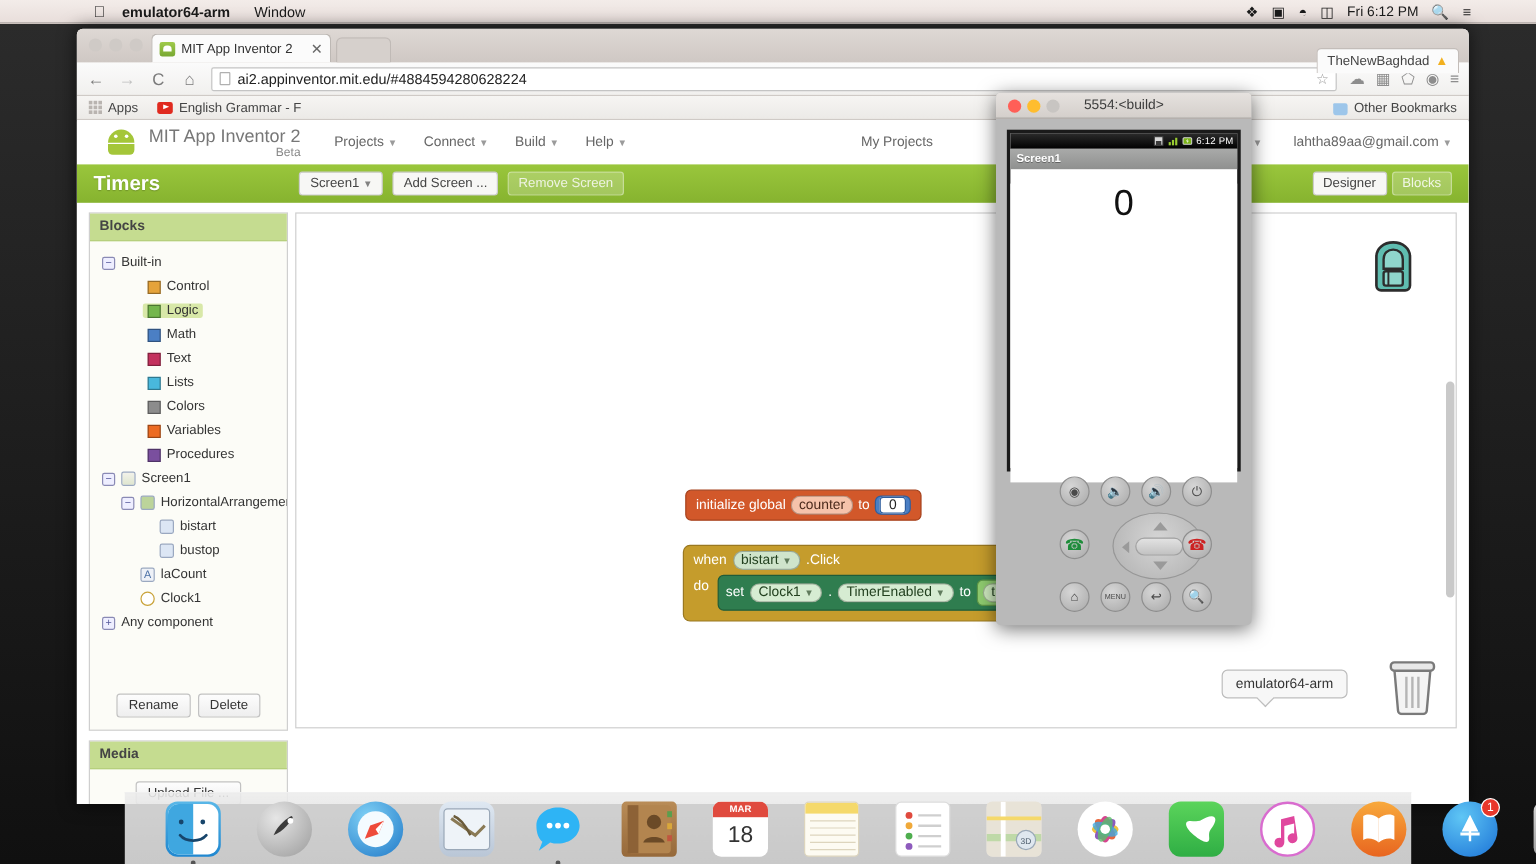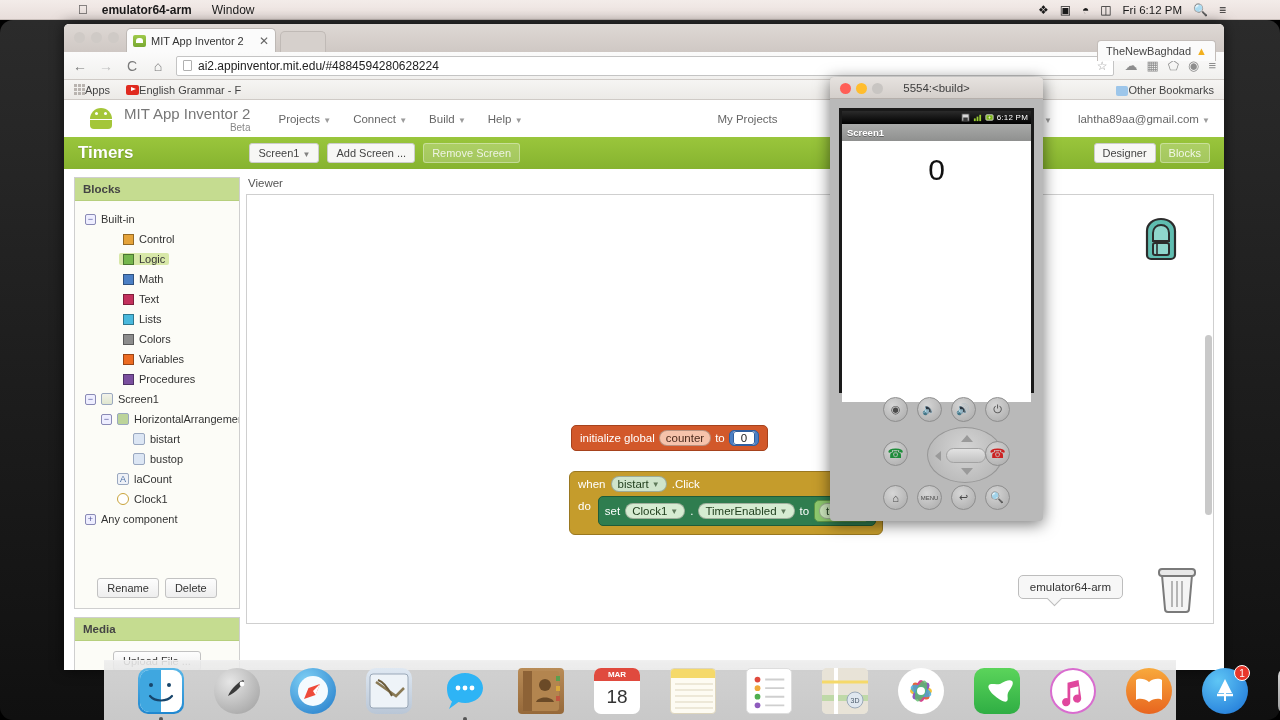--- a/index.html
+++ b/index.html
@@ -23,21 +23,20 @@
   #macmenu .mi{ margin-right:20px; }
   #macmenu .mi.bold{ font-weight:bold; }
   #macmenu .right{ margin-left:auto; display:flex; align-items:center; gap:11px; padding-right:46px;}
   #macmenu .right .ic{ font-size:12px; line-height:1; display:inline-block;}
   #macmenu .clock{ font-size:11.5px; }
 
   
   #desktop{
     position:absolute; left:0; top:20px; width:1280px; height:700px;
     background:linear-gradient(#2b2b2b,#101010);
-    border-radius:13px;
   }
 
   
   #chrome{
     position:absolute; left:64px; top:4px; width:1160px; height:646px;
     background:#fff; border-radius:5px 5px 0 0;
     box-shadow:0 0 14px rgba(0,0,0,.6);
     overflow:hidden;
   }
   #tabstrip{
@@ -75,21 +74,21 @@
   #omnibox{
     flex:1; height:20px; background:#fff; border:1px solid #c4c4c4; border-radius:2px;
     display:flex; align-items:center; padding:0 6px; gap:6px; font-size:12px; color:#222;
   }
   #omnibox .page{width:9px;height:11px;background:#fff;border:1px solid #b0b0b0;border-radius:1px;display:inline-block;}
   .navright{ display:flex; align-items:center; gap:9px; color:#8d8d8d; font-size:13px;}
   #bookmarks{
     height:20px; background:linear-gradient(#f6f5f3,#eceae7); border-bottom:1px solid #cfcac6;
     display:flex; align-items:center; padding:0 10px; gap:16px; font-size:11px; color:#444;
   }
-  .bm{ display:flex;align-items:center;}
+  .bm{ display:flex;align-items:center;gap:5px;}
   .grid9{ display:grid;grid-template-columns:repeat(3,3px);grid-template-rows:repeat(3,3px);gap:1px;}
   .grid9 i{background:#b9b4b0;display:block;width:3px;height:3px;}
   .yt{width:13px;height:10px;background:#e02a1f;border-radius:2px;position:relative;}
   .yt::after{content:"";position:absolute;left:5px;top:2.5px;border-left:5px solid #fff;border-top:2.5px solid transparent;border-bottom:2.5px solid transparent;}
   .folder{width:12px;height:10px;background:#9dc6ea;border-radius:1px 2px 2px 2px;}
   #bookmarks .right{margin-left:auto;align-items:flex-end;}
 
   
   #page{ position:absolute; left:0; top:77px; width:1160px; height:569px; background:#fff; overflow:hidden;}
   #ai2head{ height:36px; display:flex; align-items:center; padding:0 14px; background:#fff;}
@@ -430,21 +429,20 @@
 
           <div class="panel" id="mediapanel">
             <div class="panelhead">Media</div>
             <div id="mediabody">
               <button class="sbtn">Upload File ...</button>
             </div>
           </div>
         </div>
 
         <div id="viewerwrap">
-          <div id="viewerlabel">Viewer</div>
           <div id="canvas">
             <div id="vscroll"></div>
 
             <div class="blk" id="blkInit">
               <span class="row">
                 <span>initialize global</span>
                 <span class="pill">
                     <span>counter</span>
                   </span>
                 <span>to</span>

